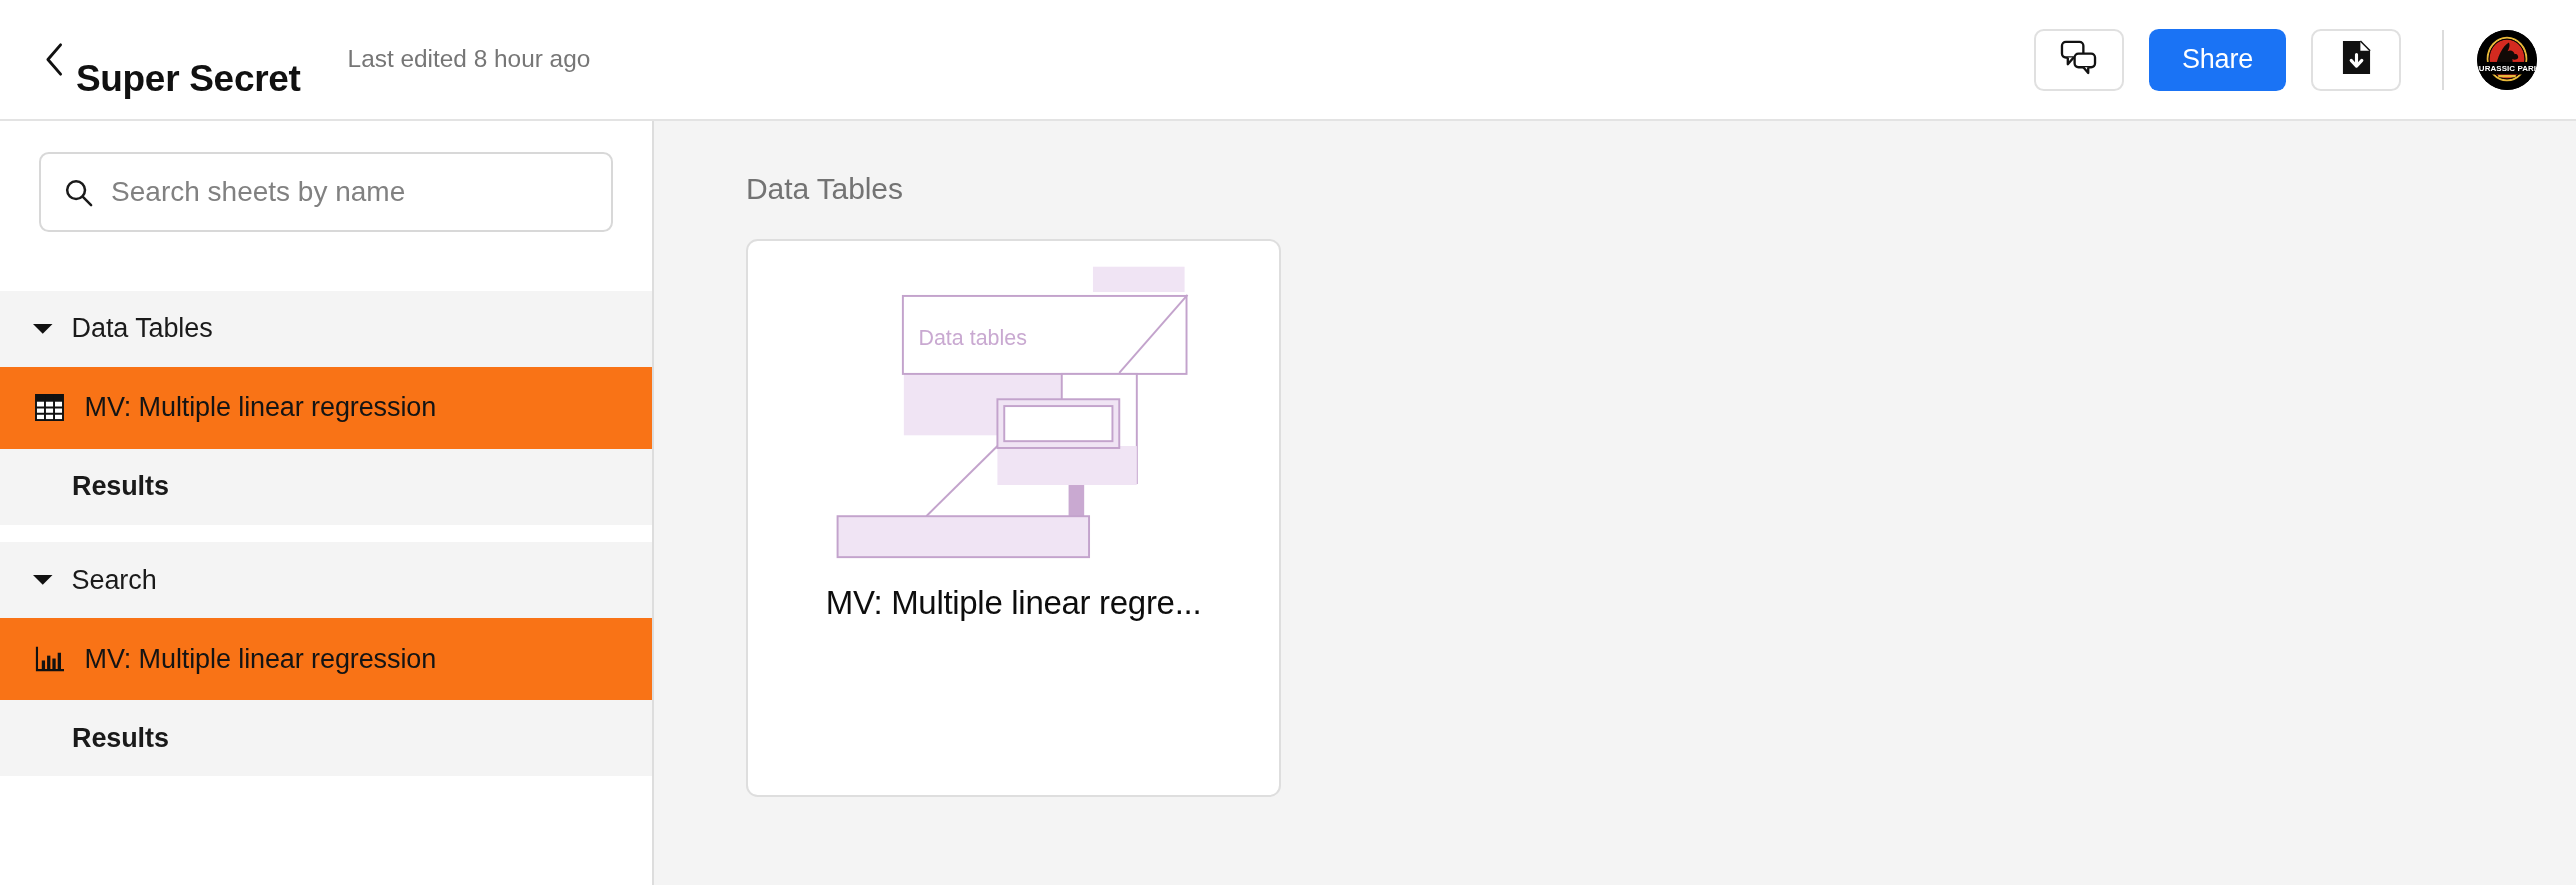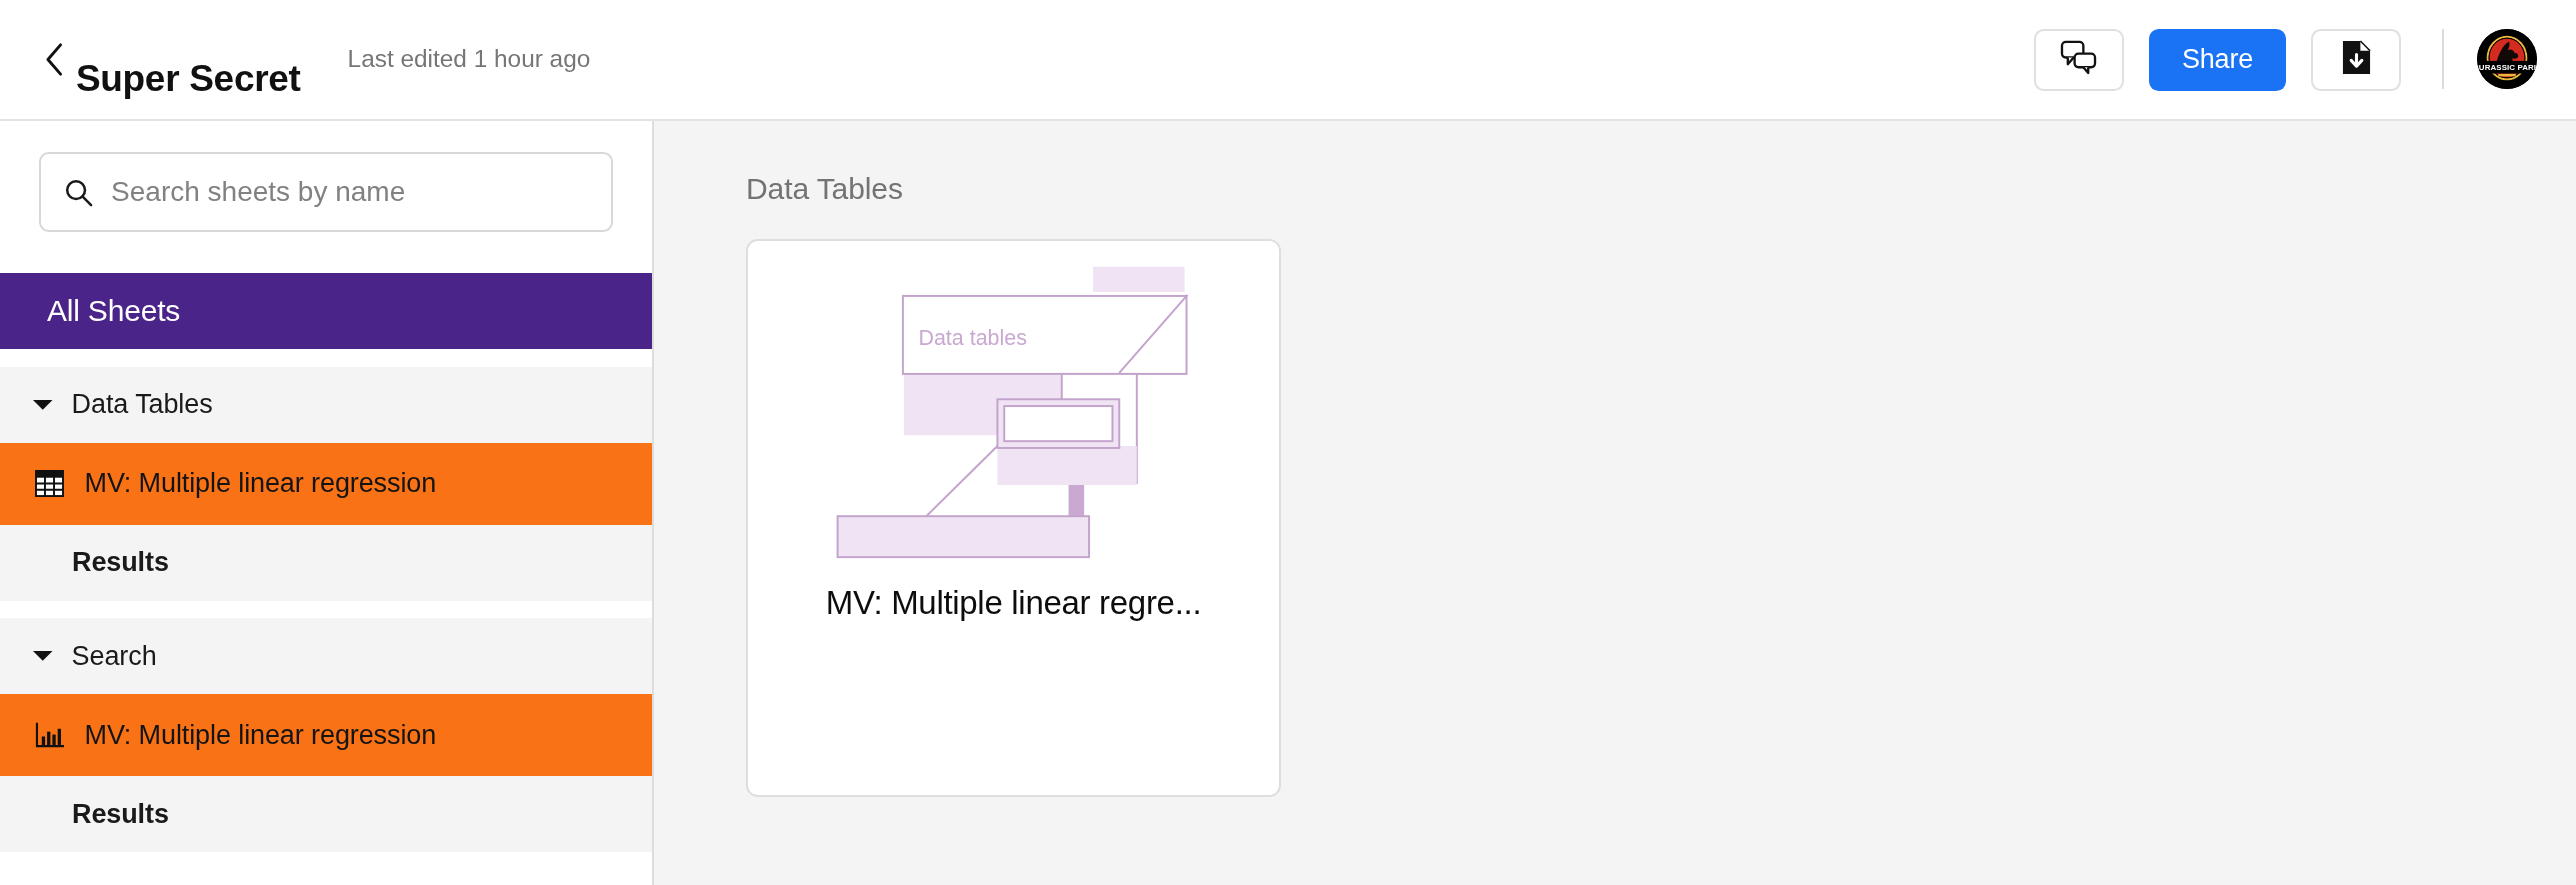--- a/index.html
+++ b/index.html
@@ -52,20 +52,21 @@
   .last-edited {
     font-size: 24.4px;
     color: #767676;
     margin-left: 47px;
     white-space: nowrap;
     line-height: 1;
   }
   .hdr-right {
     margin-left: auto;
     display: flex;
+    align-items: center;
   }
   .icon-btn {
     width: 90px; height: 62px;
     border: 2px solid #e0e0e0;
     border-radius: 9.8px;
     background: #ffffff;
     display: flex; align-items: center; justify-content: center;
     cursor: pointer;
   }
   .share-btn {
@@ -243,21 +244,21 @@
   <div id="header">
     <div class="hdr-left">
       <div class="back-btn">
         <span>
           <svg width="21.5" height="35" viewBox="0 0 22 36">
             <path d="M18 3 L5 18 L18 33" fill="none" stroke="#111" stroke-width="3" stroke-linecap="round" stroke-linejoin="round"></path>
           </svg>
         </span>
       </div>
       <div class="doc-title">Super Secret</div>
-      <div class="last-edited">Last edited 1 hour ago</div>
+      <div class="last-edited">Last edited 8 hour ago</div>
     </div>
 
     <div class="hdr-right">
       <div class="icon-btn">
         <span>
           <svg width="37" height="35" viewBox="0 0 38 36">
             <rect x="2" y="2" width="22" height="16" rx="4" fill="#fff" stroke="#111" stroke-width="2.4"></rect>
             <path d="M8 18 L8 25 L14 18" fill="#fff" stroke="#111" stroke-width="2.4" stroke-linejoin="round"></path>
             <rect x="15" y="14" width="21" height="14" rx="4" fill="#fff" stroke="#111" stroke-width="2.4"></rect>
             <path d="M29 28 L29 34 L24 28" fill="#fff" stroke="#111" stroke-width="2.4" stroke-linejoin="round"></path>
@@ -306,21 +307,20 @@
           <span>
             <svg width="31" height="31" viewBox="0 0 32 32">
               <circle cx="13.5" cy="13.5" r="9.2" fill="none" stroke="#1a1a1a" stroke-width="2.6"></circle>
               <path d="M20.3 20.3 L29 29" stroke="#1a1a1a" stroke-width="2.6" stroke-linecap="round"></path>
             </svg>
           </span>
           <input class="search-input" type="text" placeholder="Search sheets by name" style="">
         </div>
       </div>
 
-      <div class="all-sheets">All Sheets</div>
 
       <div class="spacer-row"></div>
 
       <div class="group-hdr">
         <span class="chev">
           <svg width="21.5" height="13.7" viewBox="0 0 22 14">
             <path d="M1 2 L11 12 L21 2 Z" fill="#111111"></path>
           </svg>
         </span>
         <span class="glabel">Data Tables</span>

